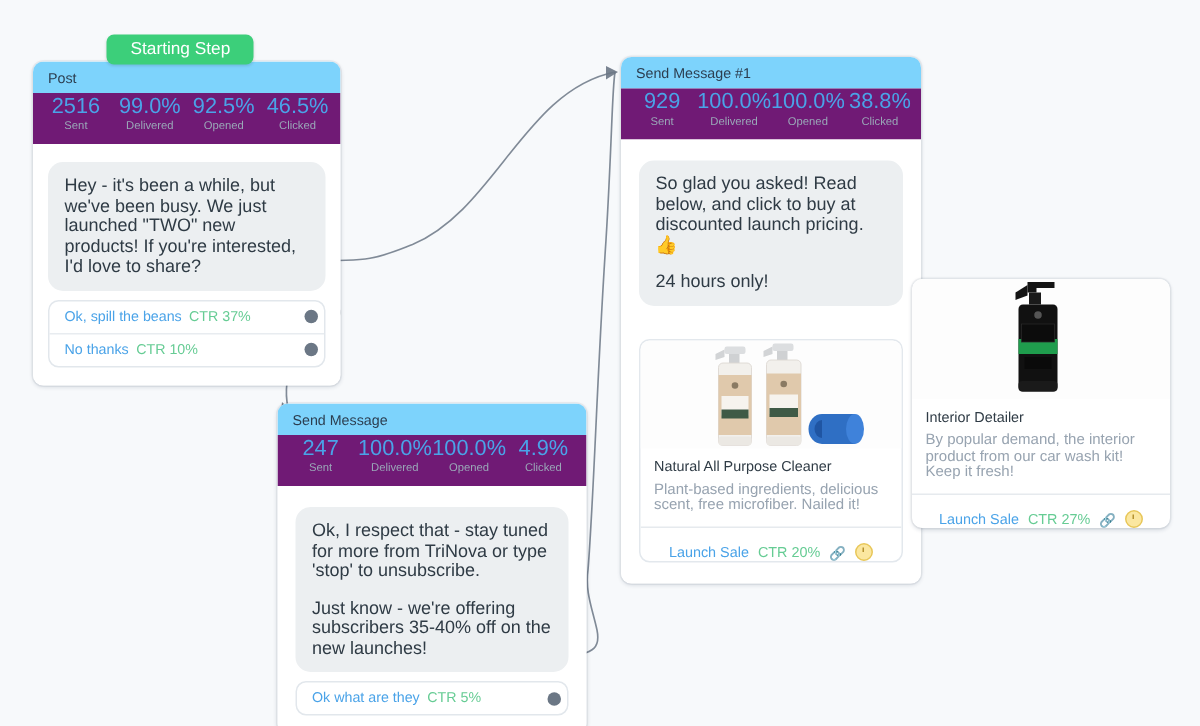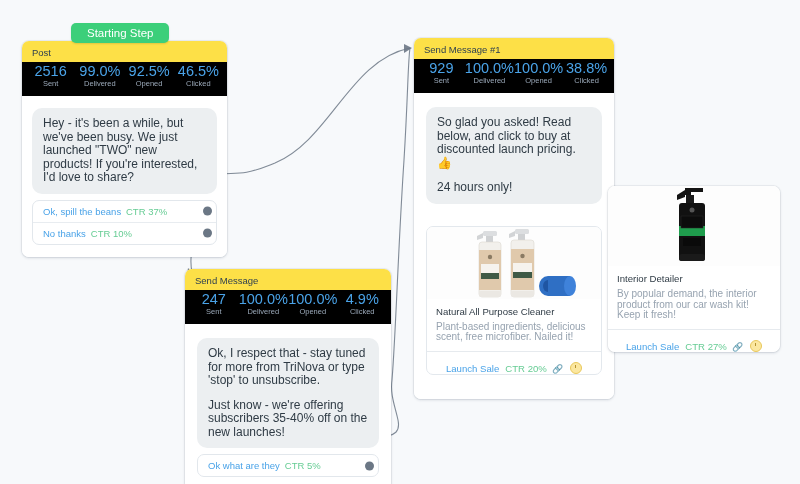--- a/index.html
+++ b/index.html
@@ -24,28 +24,28 @@
   
   .node {
     position: absolute;
     background: #ffffff;
     border-radius: 7px;
     box-shadow: 0 1px 3px rgba(16,38,68,.16), 0 0 0 1px rgba(16,38,68,.05);
     z-index: 3;
     overflow: hidden;
   }
   .node-head {
-    background: #fde047;
+    background: #7dd3fc;
     padding: 6px 10px 4px 10px;
     font-size: 9.5px;
     color: #2c3e50;
     font-weight: 400;
   }
   .stats {
-    background: #000000;
+    background: #701a75;
     display: flex;
     padding: 1px 4px 7px 4px;
   }
   .stat { flex: 1; text-align: center; }
   .stat-val {
     font-size: 14.5px;
     color: #4aa3e8;
     line-height: 16px;
     font-weight: 400;
   }
@@ -248,21 +248,21 @@
       </div>
       <div class="stat">
         <div class="stat-val">100.0%</div>
         <div class="stat-lbl">Opened</div>
       </div>
       <div class="stat">
         <div class="stat-val">38.8%</div>
         <div class="stat-lbl">Clicked</div>
       </div>
     </div>
-    <div class="node-body" style="padding:14px 12px 24px 12px;">
+    <div class="node-body" style="padding:14px 12px 14px 12px;">
       <div class="bubble">
         <p>So glad you asked! Read below, and click to buy at discounted launch pricing. 👍</p>
         <p>24 hours only!</p>
       </div>
 
       <div class="card" style="margin-top:22px;">
         <div class="card-img">
           <svg width="150" height="72" viewBox="0 0 150 72">
 
             <g transform="translate(38,4)">

